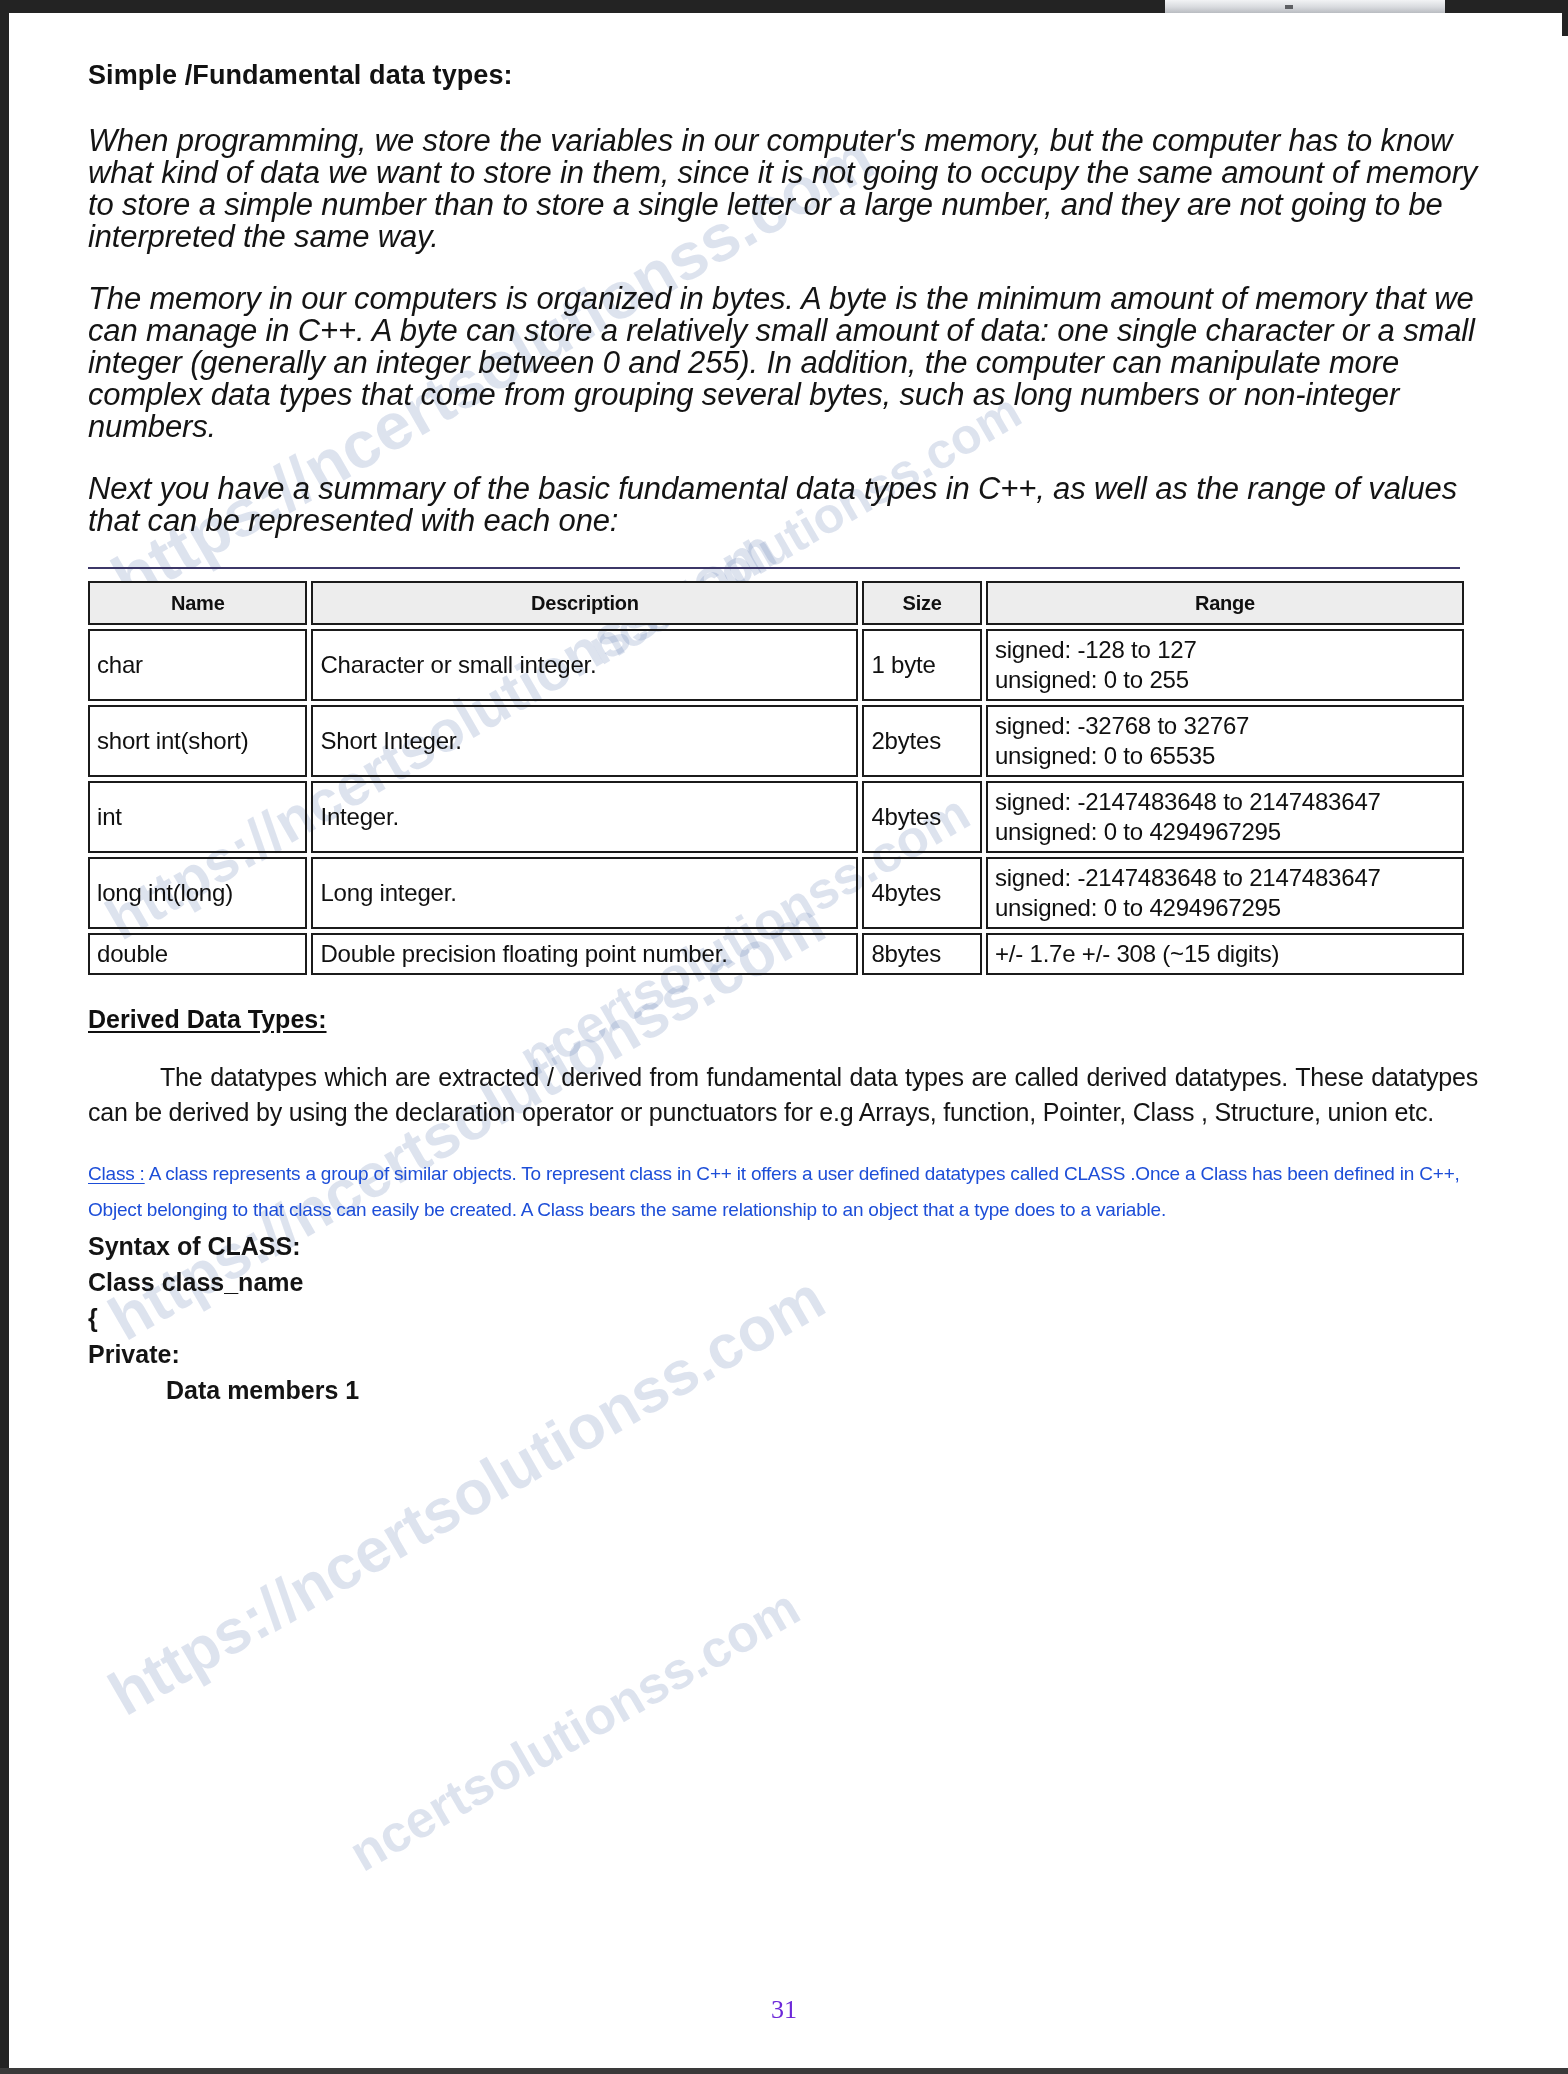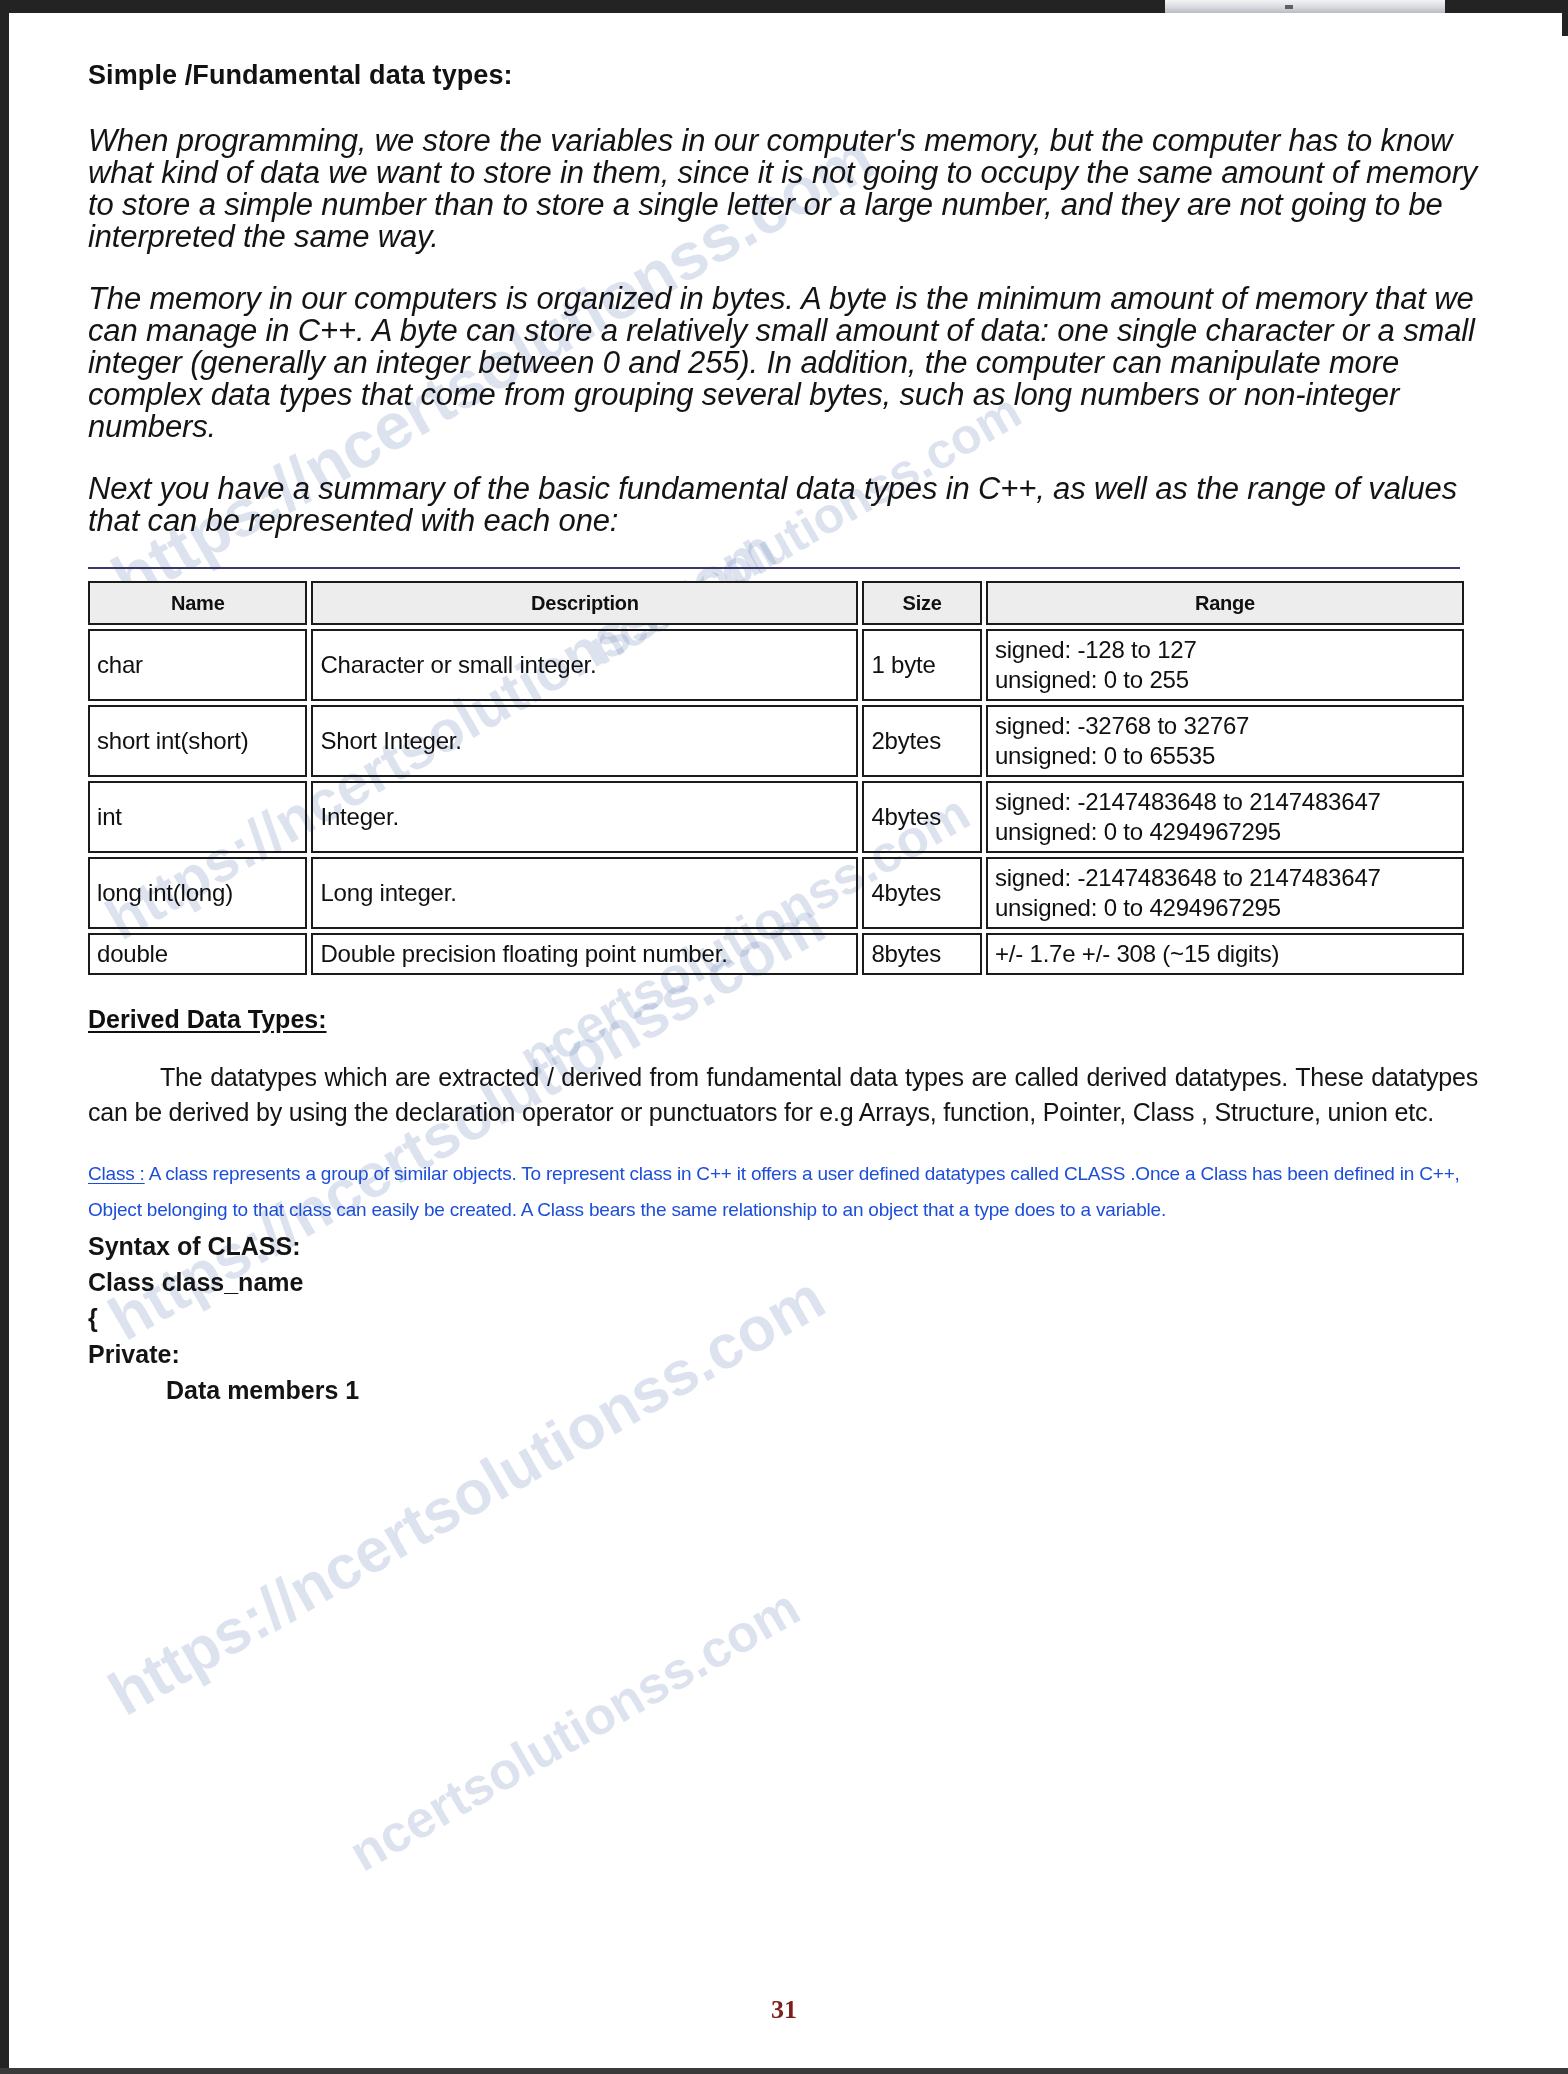--- a/index.html
+++ b/index.html
@@ -161,22 +161,21 @@
   .codeline.ind { padding-left: 78px; }
 
   .pagenum {
     position: absolute;
     left: 0;
     top: 1995px;
     width: 1568px;
     text-align: center;
     font-family: "Liberation Serif", serif;
     font-size: 26px;
-    color: #7f1d1d;
-    font-weight: bold;
+    color: #6d28d9;
   }
 
   
   .wm {
     position: absolute;
     font-family: "Liberation Sans", sans-serif;
     font-weight: bold;
     color: #5b77b0;
     opacity: 0.20;
     transform: rotate(-30deg);

